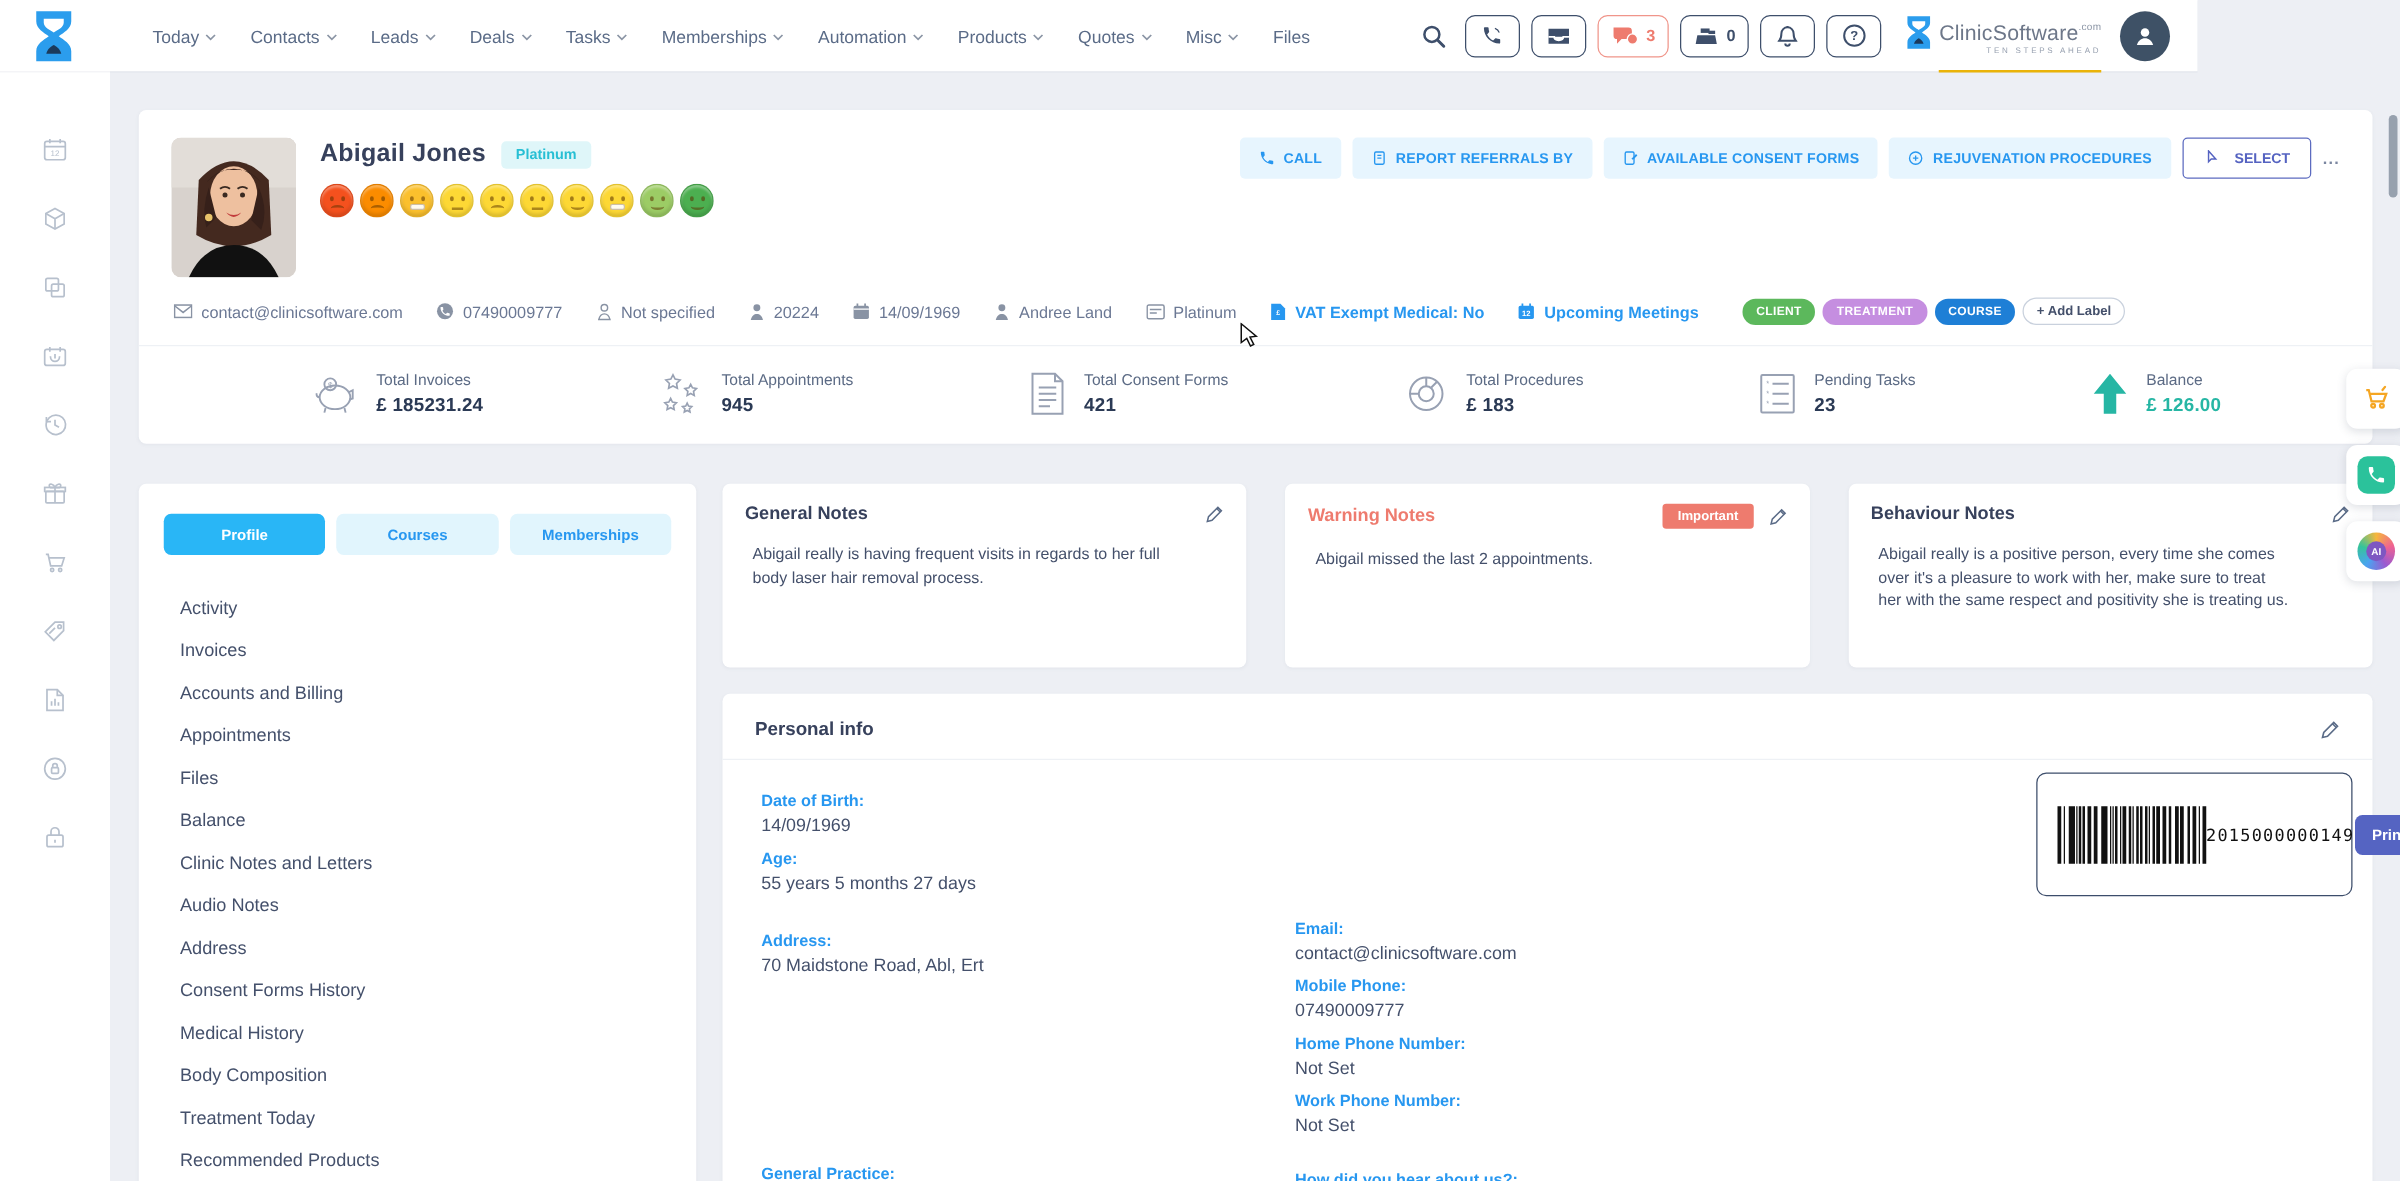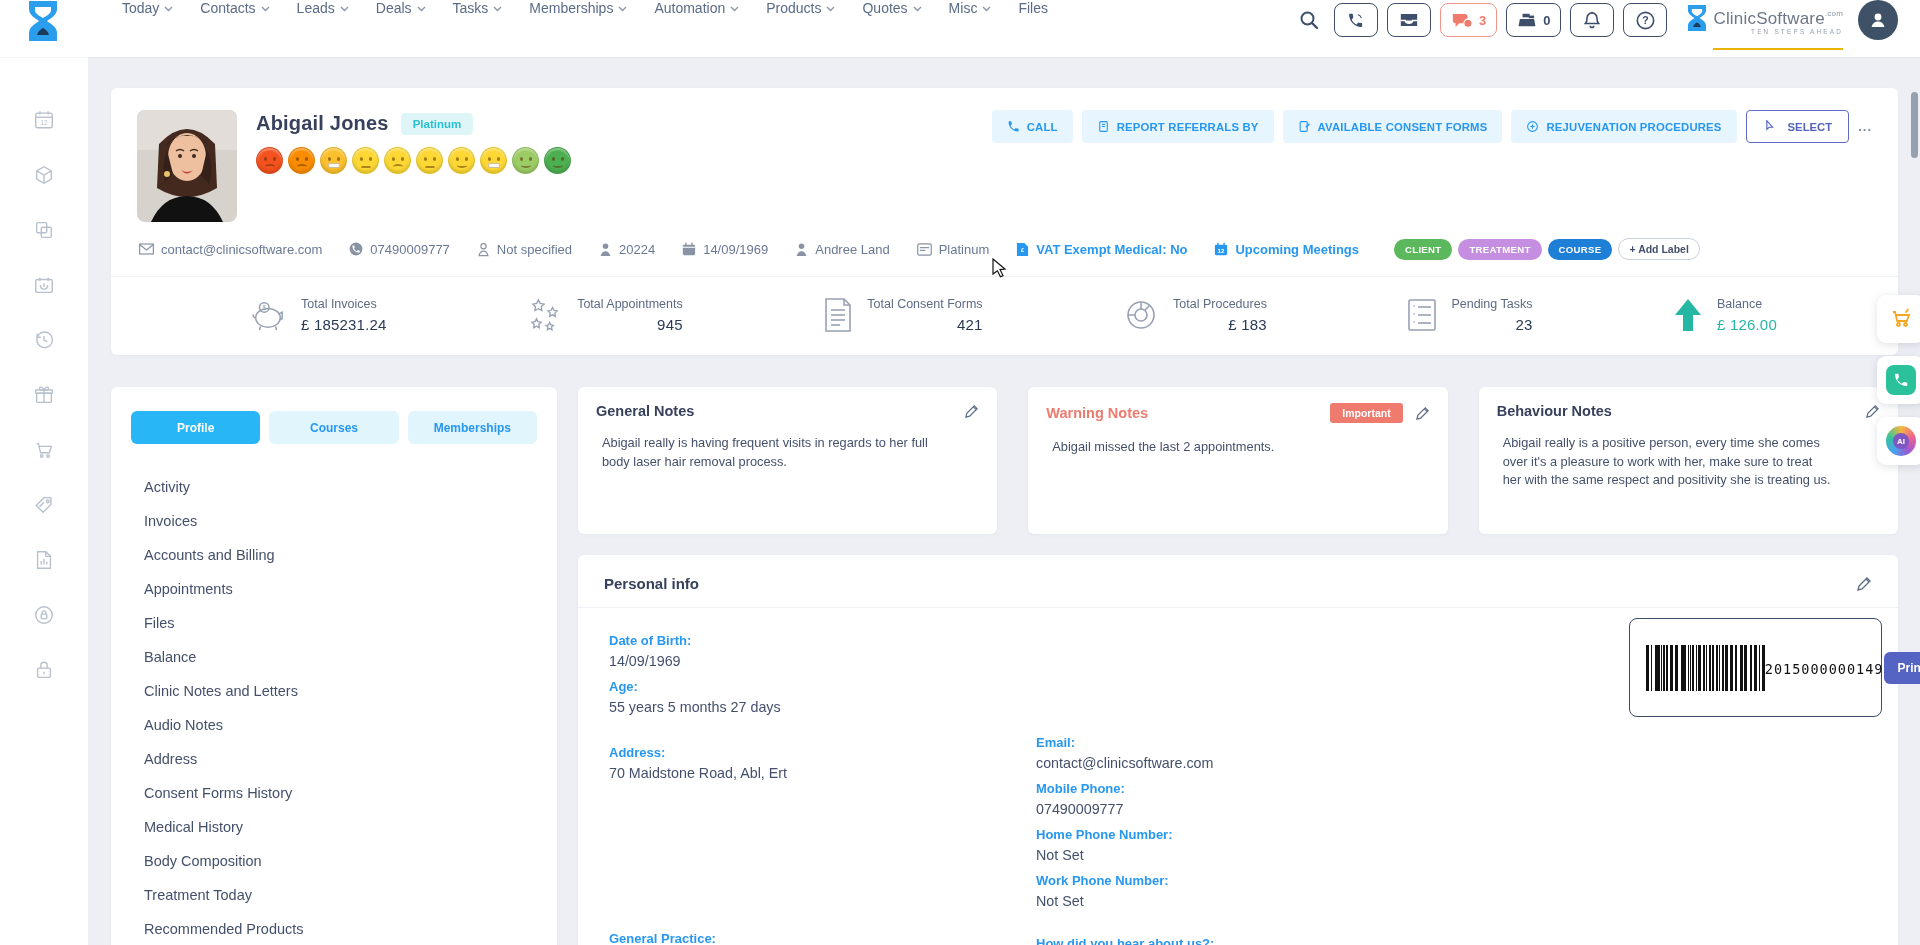--- a/index.html
+++ b/index.html
@@ -1,21 +1,21 @@
 <!DOCTYPE html>
 <html><head>
 <meta charset="utf-8">
 <style>
   * { margin:0; padding:0; box-sizing:border-box; }
   html,body { width:1920px; height:945px; overflow:hidden; background:#edeff4;
     font-family:"Liberation Sans","DejaVu Sans",sans-serif; color:#44506b; }
 
   
-  .topbar { position:absolute; top:0; left:0; width:1920px; height:57px; background:#fff;
-    display:flex; align-items:flex-start; z-index:40; box-shadow:0 1px 0 rgba(120,130,150,.08); }
+  .topbar { position:absolute; top:0; left:0; width:1758px; height:57px; background:#fff;
+    display:flex; align-items:center; z-index:40; box-shadow:0 1px 0 rgba(120,130,150,.08); }
   .applogo { width:46px; margin-left:20px; display:flex; justify-content:center; cursor:pointer; }
   .mainnav { display:flex; align-items:center; gap:27px; margin-left:56px; }
   .nav-item { display:flex; align-items:center; gap:5px; font-size:14px; color:#5a6b87; cursor:pointer; white-space:nowrap; }
   .nav-item svg { margin-top:2px; }
   .top-actions { margin-left:auto; display:flex; align-items:center; gap:9px; padding-right:22px; }
   .search-btn { margin-right:6px; cursor:pointer; display:flex; }
   .tbtn { background:#fff; border:1.6px solid #3e4f6b; border-radius:8px; height:34px; min-width:44px;
     display:flex; align-items:center; justify-content:center; gap:6px; cursor:pointer; padding:0 10px; }
   .tbtn.salmon { border-color:#f0958a; }
   .cnt { font-size:13px; font-weight:bold; color:#3e4f6b; }
@@ -66,21 +66,21 @@
   .c-item.accent { color:#2797f0; font-weight:600; cursor:pointer; }
   .pill-row { display:flex; gap:6px; align-items:center; margin-left:8px; }
   .pill { color:#fff; font-size:9.6px; font-weight:bold; letter-spacing:.3px; padding:5px 11px; border-radius:11px; cursor:pointer; }
   .add-label { border:1px solid #c9d1dd; background:#fff; border-radius:12px; font-size:10.5px; font-weight:bold;
     color:#44506b; padding:4px 10px; cursor:pointer; font-family:inherit; white-space:nowrap; }
 
   .divider { height:1px; background:#eef1f5; margin:16px -26px 0 -26px; }
   .stats-row { display:flex; justify-content:space-between; padding:20px 95px 6px 112px; }
   .stat { display:flex; align-items:center; gap:14px; }
   .stat-label { font-size:12.5px; color:#5c6b85; margin-bottom:5px; }
-  .stat-value { font-size:15px; font-weight:normal; color:#2b3a55; letter-spacing:.2px;text-align:right; }
+  .stat-value { font-size:15px; font-weight:bold; color:#2b3a55; letter-spacing:.2px; }
   .stat-value.teal { color:#26b6a4; }
 
   
   .content-row { display:flex; gap:21px; margin-top:32px; align-items:flex-start; }
   .left-panel { width:446px; flex:0 0 auto; padding:24px 20px; height:920px; }
   .tabs { display:flex; gap:9px; }
   .tab { flex:1; height:33px; display:flex; align-items:center; justify-content:center; font-size:12px; font-weight:bold;
     border-radius:6px; background:#e1f5fd; color:#2797f0; cursor:pointer; }
   .tab.active { background:#29b6f6; color:#fff; }
   .menu { list-style:none; margin-top:26px; }

